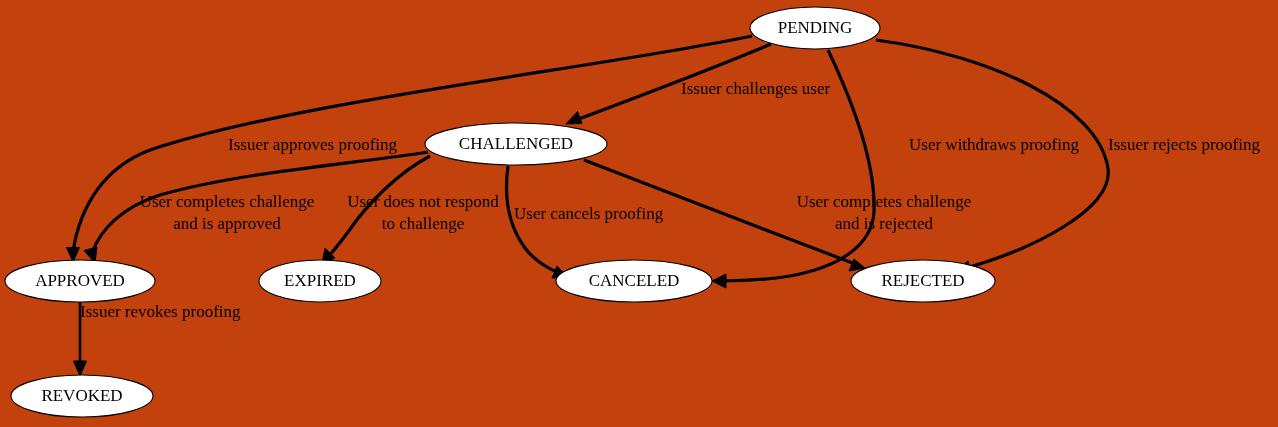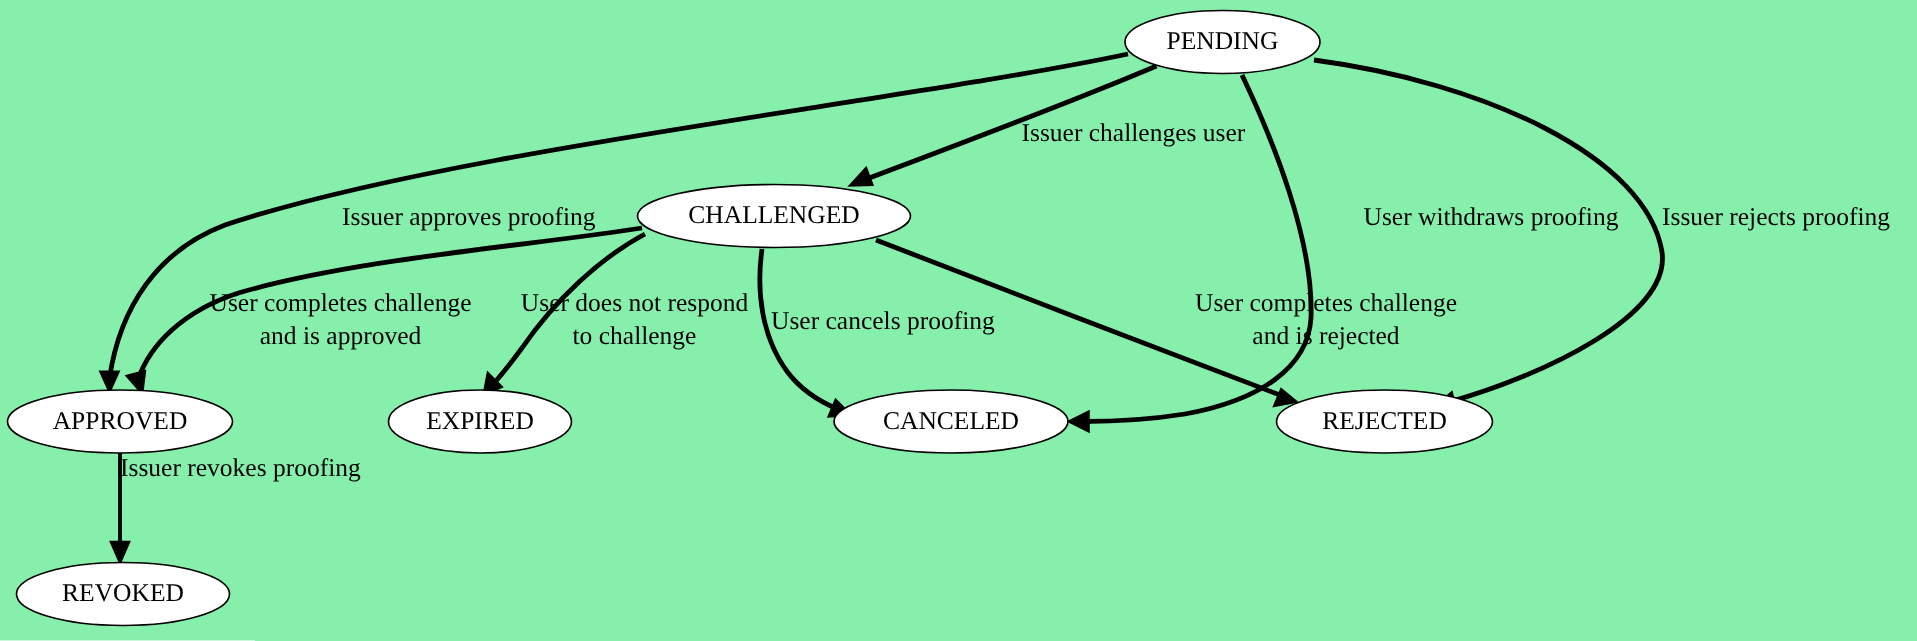--- a/index.html
+++ b/index.html
@@ -8,21 +8,21 @@
     padding: 0;
     background: #ffffff;
   }
   body {
     font-family: "Liberation Serif", "DejaVu Serif", serif;
   }
   #diagram-root {
     position: relative;
     width: 1278px;
     height: 427px;
-    background: #86efac;
+    background: #c2410c;
     overflow: hidden;
   }
   svg#graph {
     display: block;
     width: 1278px;
     height: 427px;
   }
   .node-ellipse {
     fill: #ffffff;
     stroke: #000000;

